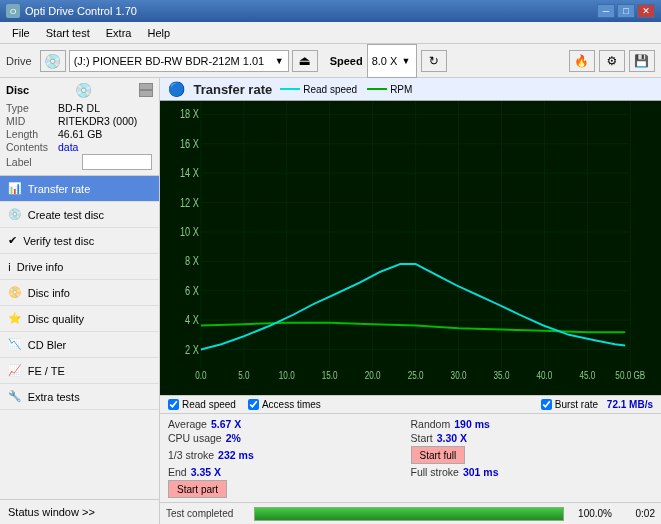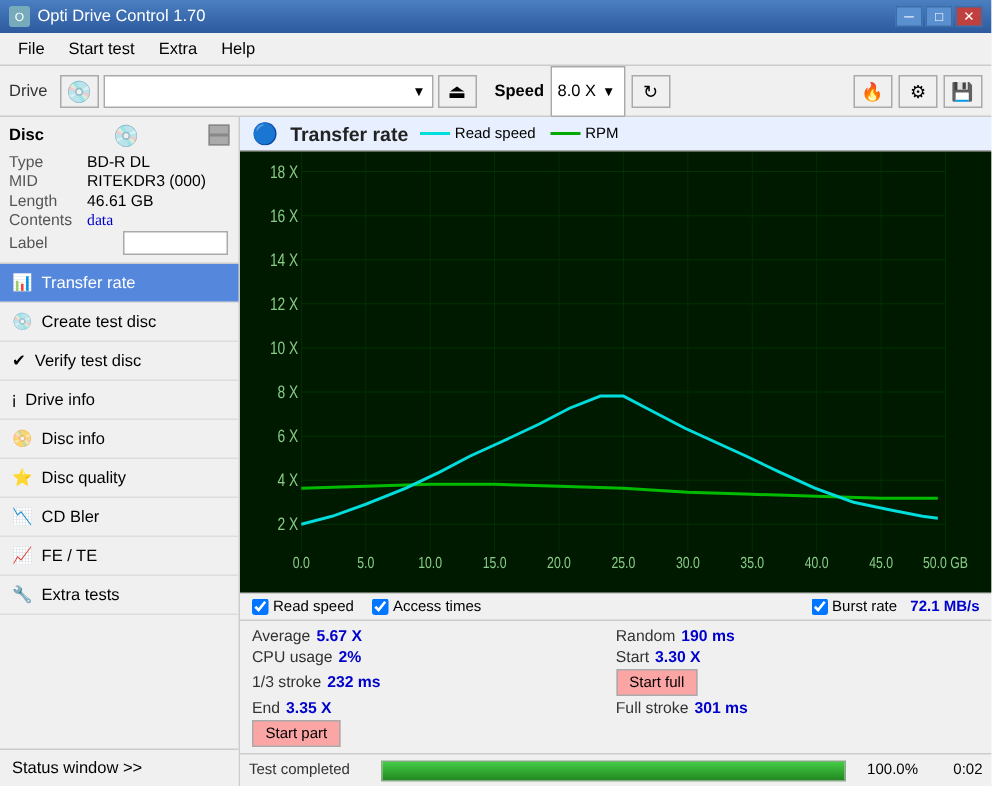--- a/index.html
+++ b/index.html
@@ -97,21 +97,21 @@
       display: flex;
       align-items: center;
       justify-content: space-between;
       margin-bottom: 4px;
     }
     .disc-title { font-weight: bold; font-size: 11px; }
     .disc-icon { font-size: 14px; }
     .disc-row { display: flex; align-items: center; margin-bottom: 1px; font-size: 10.5px; }
     .disc-row-label { color: #555; width: 52px; flex-shrink: 0; }
     .disc-row-value { color: #000; }
-    .disc-row-value.blue { color: #0000cc; font-family: Liberation Serif, serif; }
+    .disc-row-value.blue { color: #0000cc; }
     .label-input {
       border: 1px solid #aaa; background: white; height: 16px; width: 70px; font-size: 10px; padding: 0 2px;
     }
     .label-btn {
       width: 16px; height: 16px; border: 1px solid #aaa; background: #f0f0f0;
       display: inline-flex; align-items: center; justify-content: center; cursor: pointer; margin-left: 2px; font-size: 10px;
     }
 
     
     .nav-items { flex: 1; }
@@ -248,20 +248,21 @@
   <span class="menu-item">Start test</span>
   <span class="menu-item">Extra</span>
   <span class="menu-item">Help</span>
 </div>
 
 <div class="toolbar">
   <span class="toolbar-label">Drive</span>
   <div style="display:flex;align-items:center;gap:3px;">
     <div class="toolbar-btn" style="font-size:14px;">💿</div>
     <div class="drive-select">
+      <span>(J:)  PIONEER BD-RW   BDR-212M 1.01</span>
       <span class="drive-select-arrow">▼</span>
     </div>
     <div class="toolbar-btn" style="font-size:13px;">⏏</div>
   </div>
   <span class="speed-label">Speed</span>
   <div class="speed-select">
     <span>8.0 X</span>
     <span style="margin-left:4px;font-size:9px;">▼</span>
   </div>
   <div class="toolbar-btn">↻</div>

